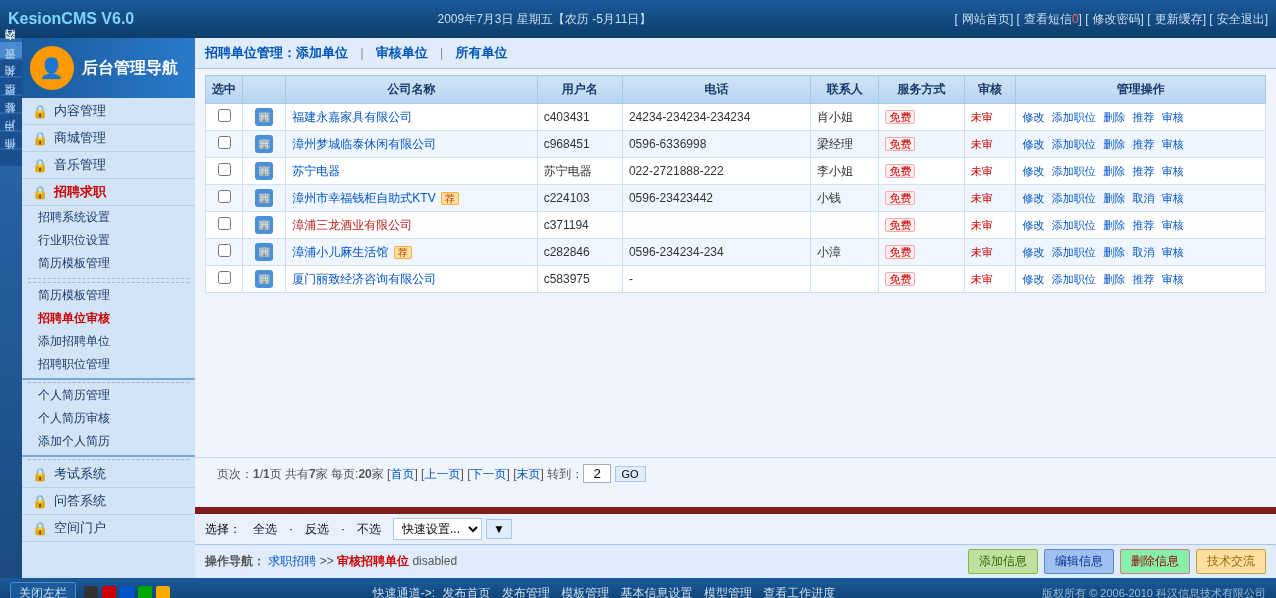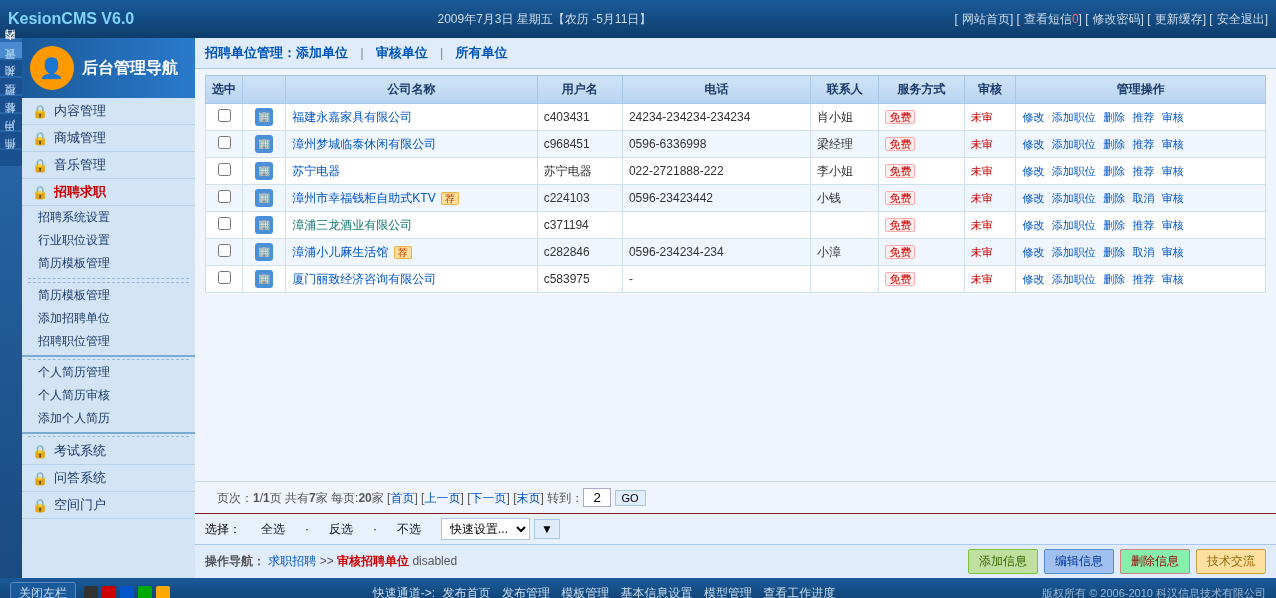--- a/index.html
+++ b/index.html
@@ -51,21 +51,21 @@
     .badge-unreviewed { color: #cc0000; font-size: 11px; }
     .action-links a { color: #0055cc; text-decoration: none; margin-right: 4px; font-size: 11px; }
     .tag-rec { background: #ffe0a0; color: #c04000; border: 1px solid #f0b040; padding: 0 3px; border-radius: 2px; font-size: 10px; margin-left: 2px; }
 
     
     #pagination { padding: 6px 22px; background: #f0f4fc; border-top: 1px solid #c8d8f0; display: flex; align-items: center; justify-content: space-between; }
     .pagination-info { color: #555; font-size: 12px; }
     .pagination-info a { color: #0055cc; text-decoration: none; }
 
     
-    #selection-bar { padding: 4px 10px; background: #e8f0fc; border-top: 1px solid #7f1d1d; display: flex; align-items: center; gap: 20px; }
+    #selection-bar { padding: 4px 10px; background: #e8f0fc; border-top: 7px solid #7f1d1d; display: flex; align-items: center; gap: 12px; margin-top: 18px; }
     .sel-link { color: #0f172a; cursor: pointer; font-size: 12px; }
     .quick-set { display: flex; align-items: center; gap: 4px; }
     .quick-set select { padding: 2px 4px; border: 1px solid #a8c8e8; font-size: 12px; background: #fff; }
     .quick-set button { padding: 2px 6px; background: #e0ecfc; border: 1px solid #a8c8e8; cursor: pointer; font-size: 12px; }
 
     
     #content-footer { background: #e0ecfc; border-top: 1px solid #a8c8ef; padding: 4px 10px; display: flex; align-items: center; justify-content: space-between; }
     #content-footer .nav-path { color: #555; font-size: 12px; }
     #content-footer .nav-path a { color: #0055cc; text-decoration: none; }
     #content-footer .nav-path .highlight { color: #cc0000; font-weight: bold; }
@@ -145,20 +145,21 @@
       </div>
 
       <a class="sidebar-sub-item">招聘系统设置</a>
       <a class="sidebar-sub-item">行业职位设置</a>
       <a class="sidebar-sub-item">简历模板管理</a>
 
       <div class="sidebar-divider"></div>
       <div style="border-top:1px dashed #9ab8d8; margin:1px 6px;"></div>
 
       <a class="sidebar-sub-item">简历模板管理</a>
+      <a class="sidebar-sub-item active">招聘单位审核</a>
       <a class="sidebar-sub-item">添加招聘单位</a>
       <a class="sidebar-sub-item">招聘职位管理</a>
 
       <div style="border-top:2px solid #7aaad0; margin:2px 0;"></div>
       <div style="border-top:1px dashed #9ab8d8; margin:1px 6px;"></div>
 
       <a class="sidebar-sub-item">个人简历管理</a>
       <a class="sidebar-sub-item">个人简历审核</a>
       <a class="sidebar-sub-item">添加个人简历</a>
 
@@ -246,21 +247,21 @@
               <td>c224103</td>
               <td>0596-23423442</td>
               <td>小钱</td>
               <td><span class="badge-free">免费</span></td>
               <td><span class="badge-unreviewed">未审</span></td>
               <td class="action-links"><a>修改</a> <a>添加职位</a> <a>删除</a> <a>取消</a> <a>审核</a> </td>
             </tr>
             <tr>
               <td class="col-checkbox"><input type="checkbox" style=""></td>
               <td style="text-align: center;"><span style="display:inline-block;width:18px;height:18px;background:#4a90d9;border-radius:3px;color:#fff;font-size:10px;text-align:center;line-height:18px;">🏢</span></td>
-              <td><a style="color:#0f766e;text-decoration:none;">漳浦三龙酒业有限公司</a></td>
+              <td><a style="color:#b91c1c;text-decoration:none;">漳浦三龙酒业有限公司</a></td>
               <td>c371194</td>
               <td></td>
               <td></td>
               <td><span class="badge-free">免费</span></td>
               <td><span class="badge-unreviewed">未审</span></td>
               <td class="action-links"><a>修改</a> <a>添加职位</a> <a>删除</a> <a>推荐</a> <a>审核</a> </td>
             </tr>
             <tr>
               <td class="col-checkbox"><input type="checkbox" style=""></td>
               <td style="text-align: center;"><span style="display:inline-block;width:18px;height:18px;background:#4a90d9;border-radius:3px;color:#fff;font-size:10px;text-align:center;line-height:18px;">🏢</span></td>

